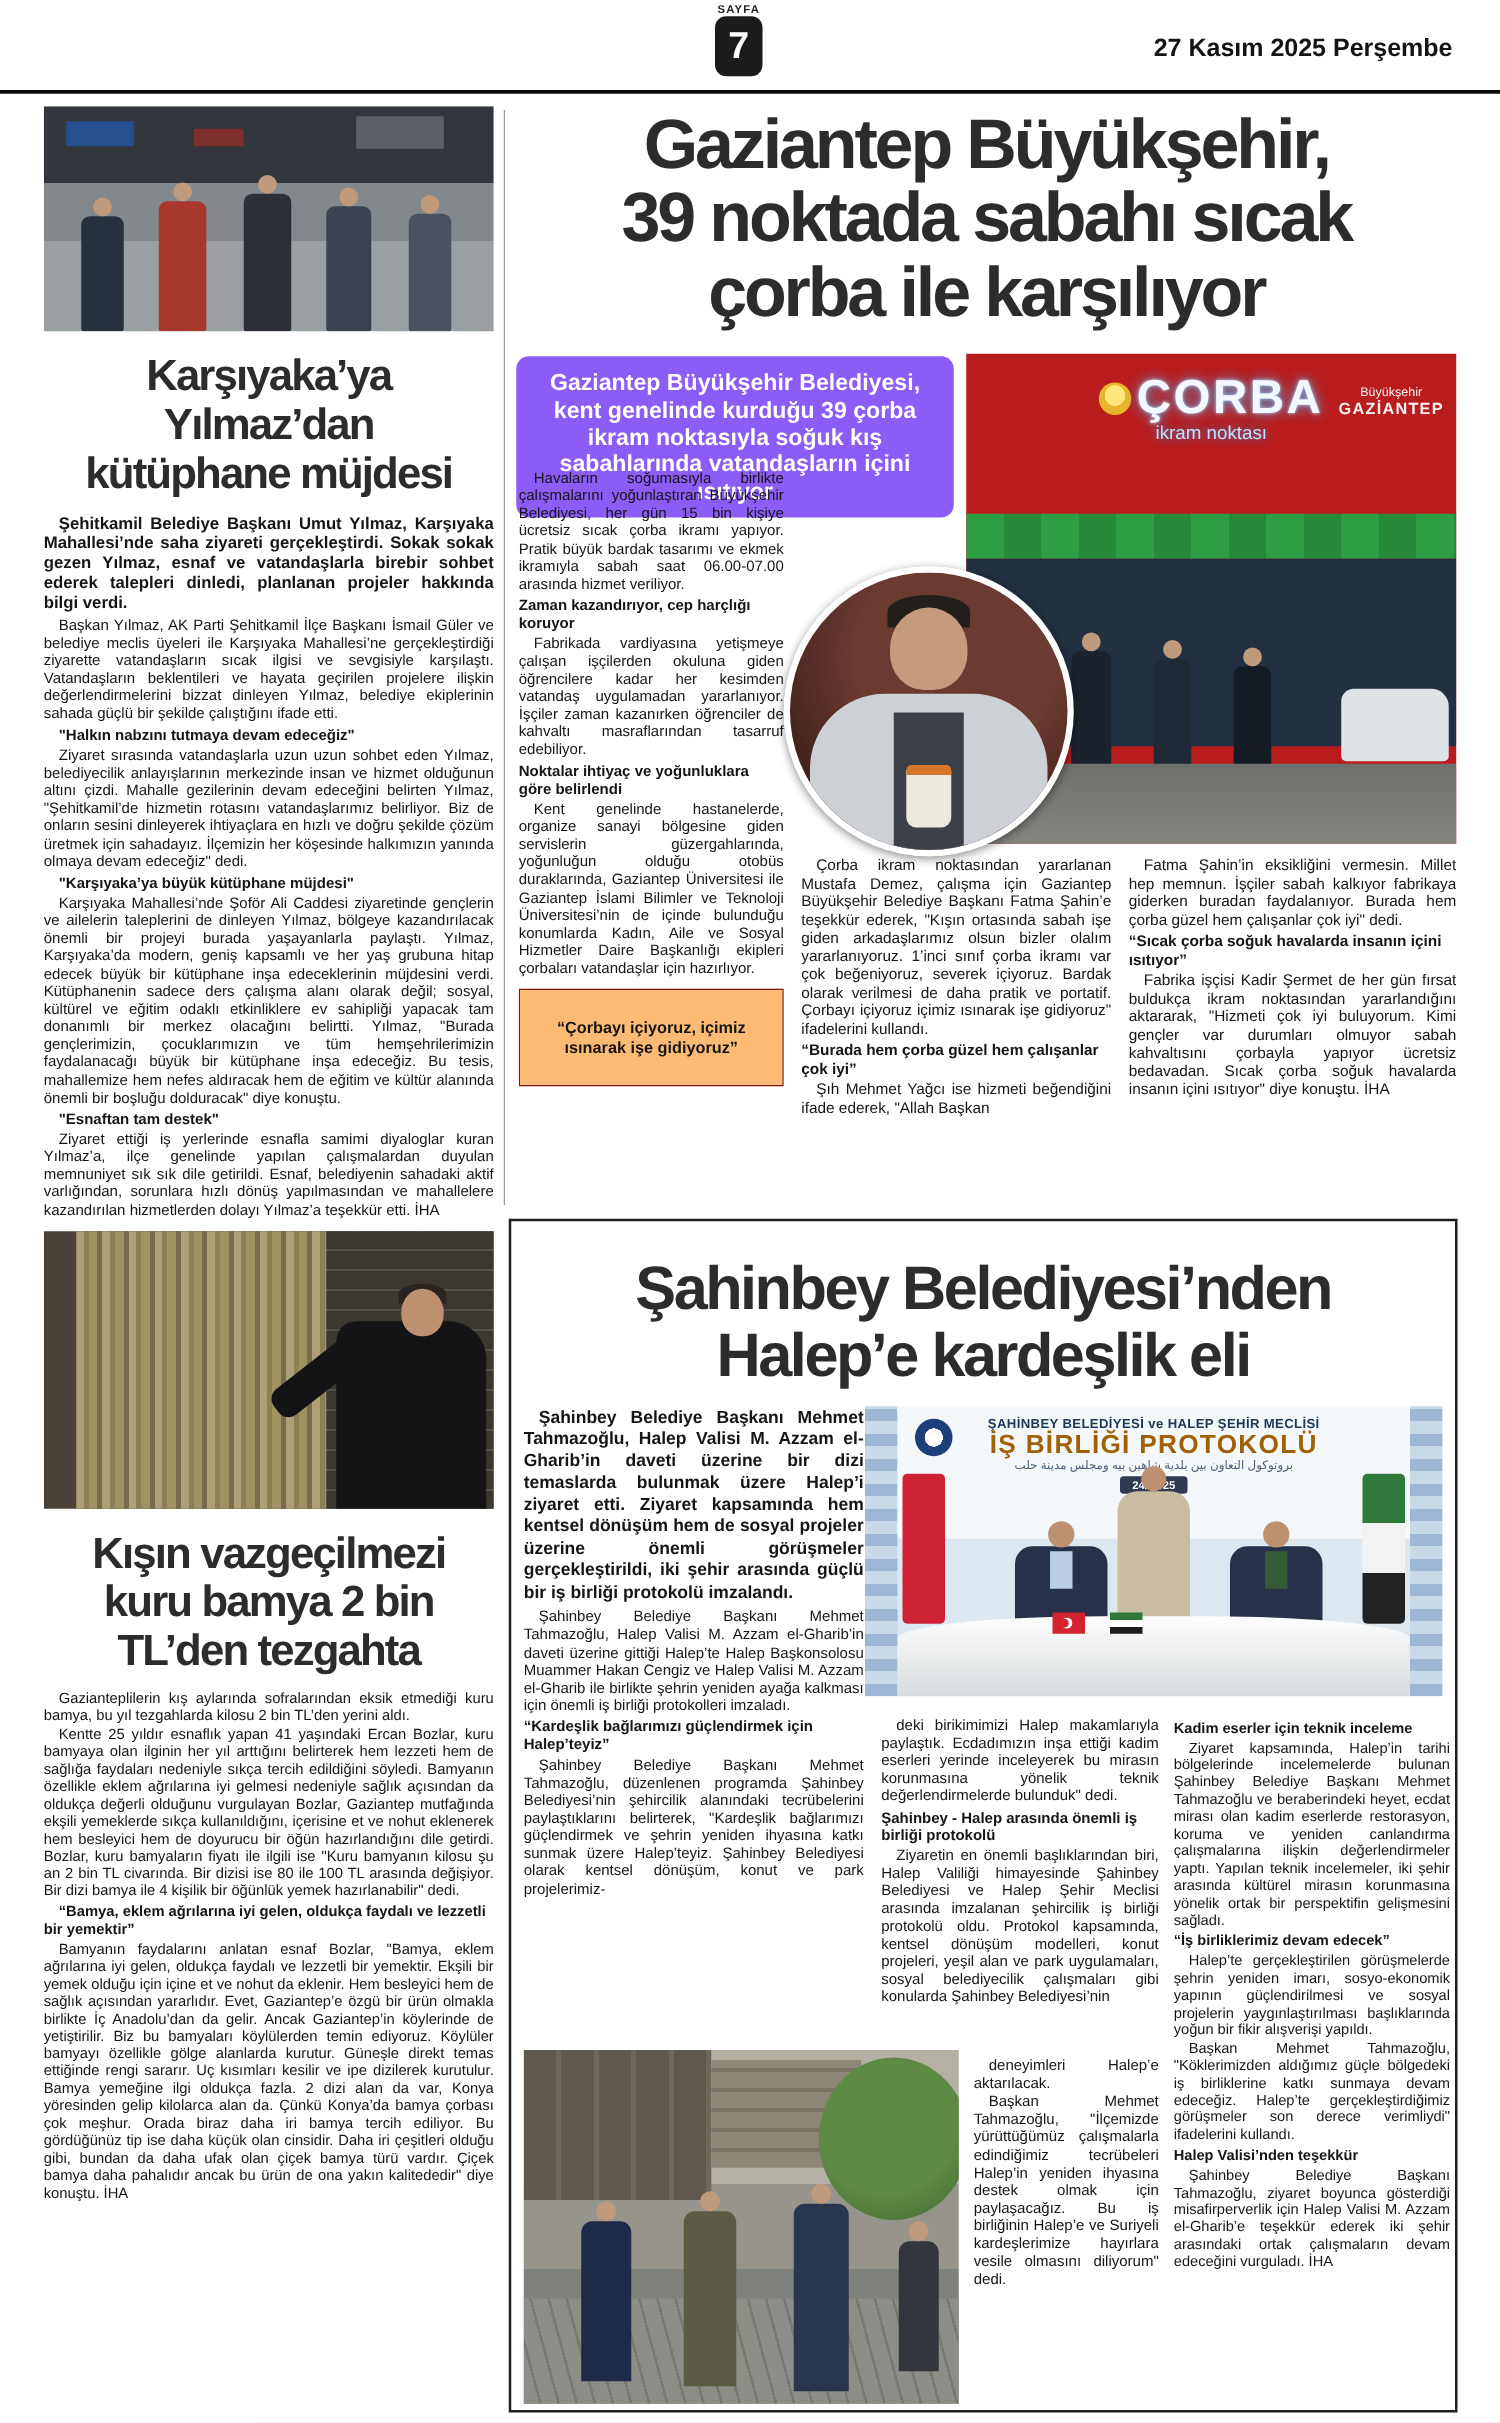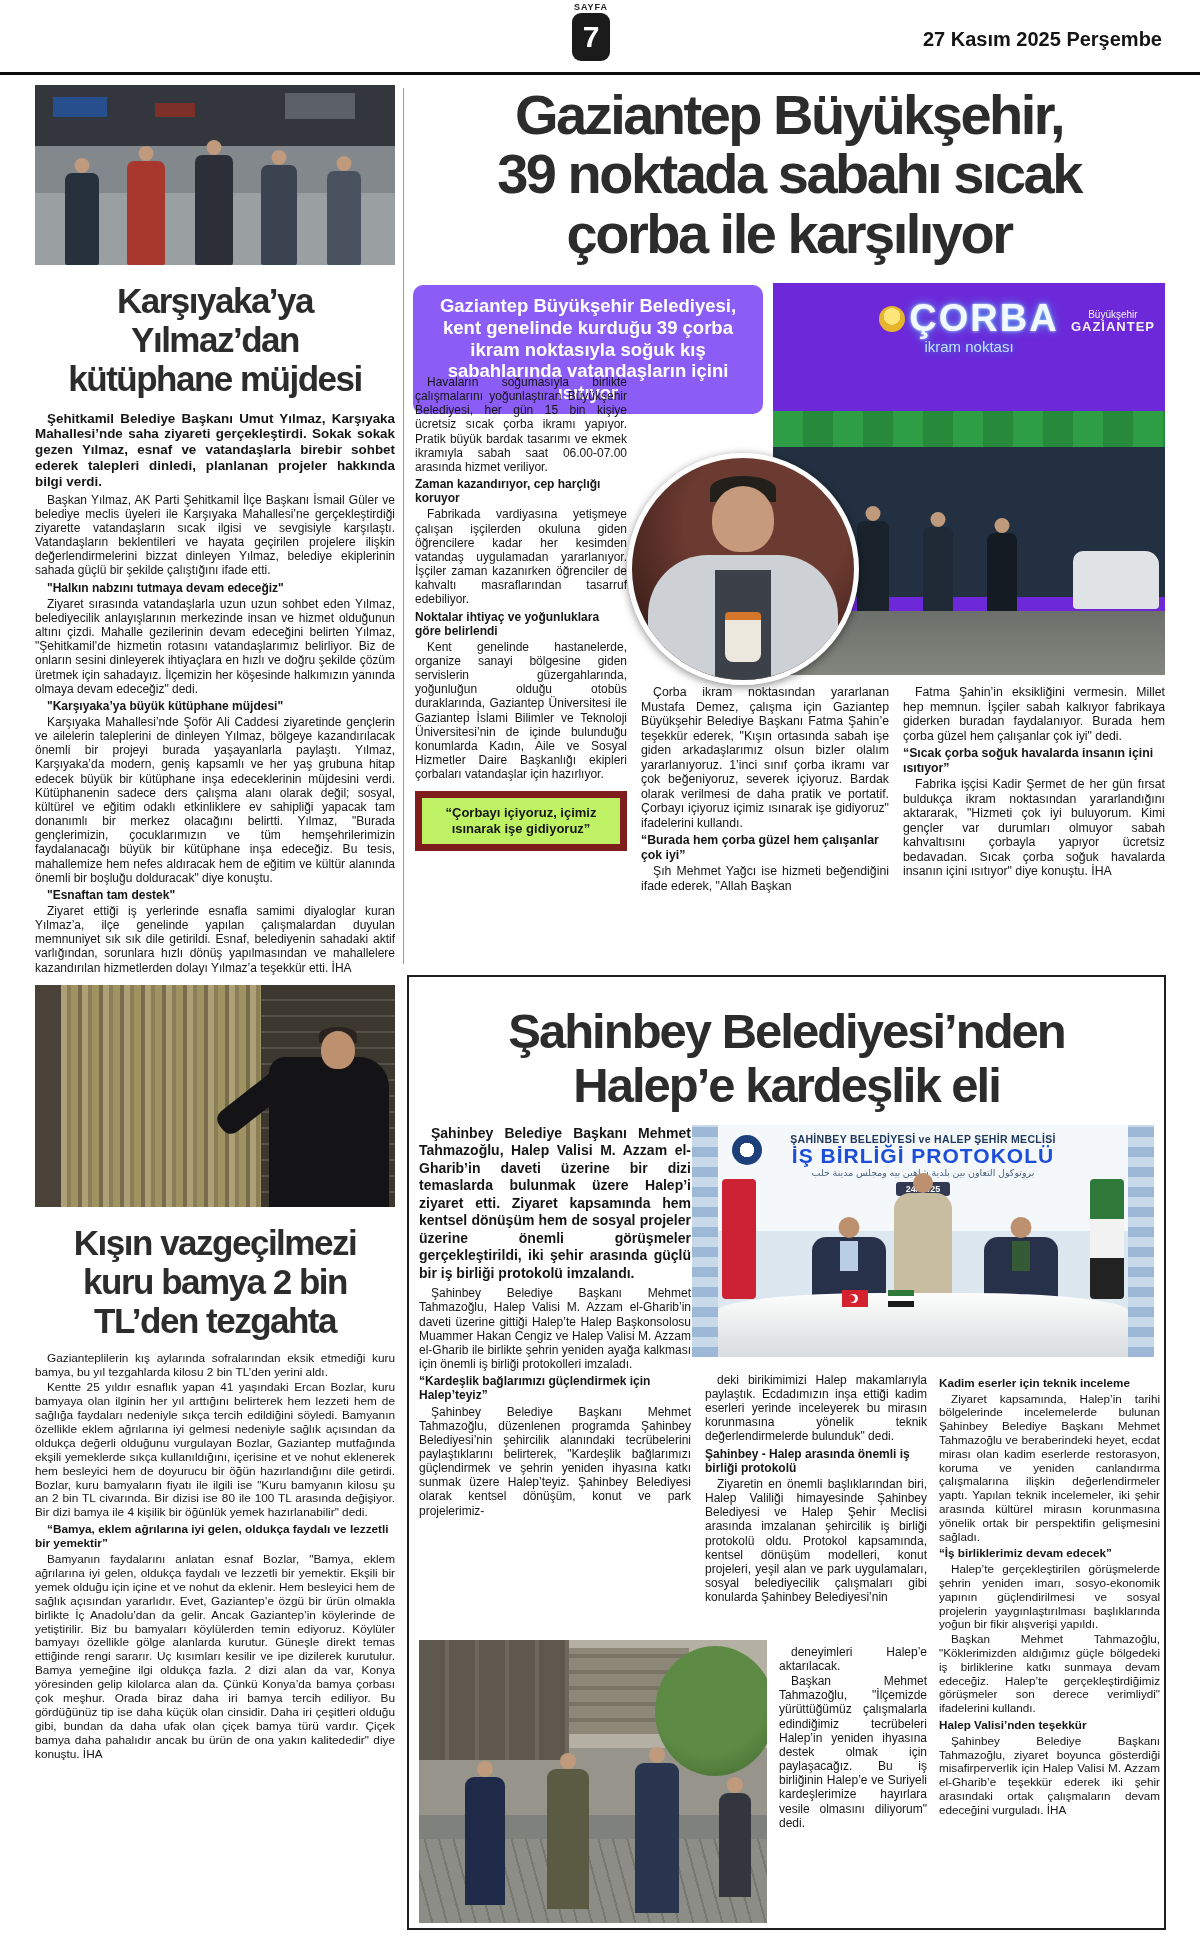--- a/index.html
+++ b/index.html
@@ -15,22 +15,22 @@
   .pagebadge .lbl{font-size:9px;font-weight:700;letter-spacing:1px;color:#222;}
   .pagebadge .num{width:38px;height:48px;background:#1b1b1b;border-radius:9px;color:#fff;
                   font-size:30px;font-weight:700;line-height:48px;margin:1px auto 0;}
   .dateline{position:absolute;right:38px;top:28px;font-size:20px;font-weight:700;color:#141414;}
 
   
   .txt{font-size:12px;line-height:1.18;color:#151515;}
   .bp{text-align:justify;text-indent:12px;margin:0 0 1px 0;}
   .bh{font-weight:700;text-indent:12px;margin:3px 0 2px 0;}
   .ch .bh{text-align:left;text-indent:0;}
-  .bq{border:7px solid #7f1d1d;background:#bef264;font-weight:700;font-size:13px;
-      text-align:center;padding:7px 6px;margin-top:10px;line-height:1.2;}
+  .bq{border:1px solid #7f1d1d;background:#fdba74;font-weight:700;font-size:13px;
+      text-align:center;padding:22px 6px;margin-top:10px;line-height:1.2;}
   .tline{white-space:nowrap;}
   .lead{font-weight:700;text-align:justify;text-indent:12px;}
 
   
   #leftcol{position:absolute;left:35px;top:85px;width:360px;height:1847px;overflow:hidden;}
   .h1a{font-size:35px;font-weight:700;letter-spacing:-1.5px;line-height:1.12;color:#2c2c2c;
        text-align:center;margin:16px 0 12px;}
   #vdiv{position:absolute;left:403px;top:88px;width:1px;height:876px;background:#9a9a9a;}
 
   
@@ -53,21 +53,21 @@
   #ph-okra .man{position:absolute;right:6px;bottom:0;width:120px;height:150px;background:#141417;border-radius:16px 30px 0 0;}
   #ph-okra .arm{position:absolute;right:88px;bottom:96px;width:96px;height:26px;background:#141417;transform:rotate(-38deg);border-radius:10px;}
   #ph-okra .head{position:absolute;right:40px;bottom:138px;width:34px;height:38px;background:#bd9070;border-radius:50% 50% 46% 46%;}
   #ph-okra .hair{position:absolute;right:38px;bottom:164px;width:38px;height:16px;background:#2a2320;border-radius:50% 50% 0 0;}
 
   
   #corba{position:absolute;left:413px;top:85px;width:752px;height:878px;}
   .h1b{font-size:56px;font-weight:700;letter-spacing:-2.5px;line-height:1.06;color:#2c2c2c;text-align:center;}
   #kicker{position:absolute;left:0;top:200px;width:322px;padding:10px 14px;background:#8b5cf6;
           border-radius:10px;color:#fff;font-size:18.5px;font-weight:700;line-height:1.18;text-align:center;}
-  #ph-kiosk{position:absolute;right:0;top:198px;width:392px;height:392px;background:#6d28d9;}
+  #ph-kiosk{position:absolute;right:0;top:198px;width:392px;height:392px;background:#b91c1c;}
   #ph-kiosk .signrow{position:absolute;left:0;top:14px;width:100%;text-align:center;}
   #ph-kiosk .bowl{display:inline-block;width:26px;height:26px;border-radius:50%;
       background:radial-gradient(circle at 50% 40%,#ffe67a 0 40%,#e8b62c 41% 100%);vertical-align:middle;margin-right:4px;}
   #ph-kiosk .corba-sign{display:inline-block;vertical-align:middle;font-size:38px;font-weight:700;color:#f2f8ff;
       letter-spacing:2px;text-shadow:0 0 10px #4aa8f0,0 0 3px #fff;}
   #ph-kiosk .corba-sub{font-size:15px;color:#bfe3ff;text-shadow:0 0 8px #2f8fe0;margin-top:-2px;}
   #ph-kiosk .gzt{position:absolute;right:10px;top:26px;text-align:center;color:#f2f2f2;line-height:1.1;}
   #ph-kiosk .gzt .a{font-size:10px;}
   #ph-kiosk .gzt .b{font-size:13px;font-weight:700;letter-spacing:1px;}
   #ph-kiosk .awning{position:absolute;left:0;top:128px;width:100%;height:36px;
@@ -105,21 +105,21 @@
 
   
   #ph-sign{position:absolute;right:2px;top:0;width:462px;height:232px;background:#dde7f0;}
   #ph-sign .edge{position:absolute;top:0;width:26px;height:100%;
       background:repeating-linear-gradient(0deg,#9db7d6 0 10px,#c8d9ea 10px 20px);}
   #ph-sign .edge.l{left:0;} #ph-sign .edge.r{right:0;}
   #ph-sign .bdrop{position:absolute;left:26px;top:0;width:410px;height:106px;background:#f4f8fb;text-align:center;}
   #ph-sign .logo{position:absolute;left:14px;top:10px;width:30px;height:30px;border-radius:50%;
       background:radial-gradient(circle,#ffffff 0 34%,#1d3f7a 35% 100%);}
   #ph-sign .t1{font-size:10.5px;font-weight:700;color:#1d3558;padding-top:8px;letter-spacing:.3px;}
-  #ph-sign .t2{font-size:21px;font-weight:700;color:#1d4ed8;letter-spacing:1px;line-height:1.05;}
+  #ph-sign .t2{font-size:21px;font-weight:700;color:#a16207;letter-spacing:1px;line-height:1.05;}
   #ph-sign .t3{font-size:9.5px;color:#4c607a;}
   #ph-sign .chip{display:inline-block;margin-top:3px;background:#303a52;color:#fff;font-size:9px;
       font-weight:700;padding:2px 10px;border-radius:3px;}
   #ph-sign .table{position:absolute;left:26px;bottom:0;width:410px;height:64px;
       background:linear-gradient(#fdfdfd,#d8dcde);border-radius:40% 40% 0 0 / 18px 18px 0 0;}
   #ph-sign .man-c{position:absolute;left:50%;transform:translateX(-50%);bottom:60px;width:58px;height:104px;
       background:#c9bda1;border-radius:16px 16px 0 0;}
   #ph-sign .man-c::before{content:"";position:absolute;top:-20px;left:50%;transform:translateX(-50%);
       width:20px;height:20px;border-radius:50%;background:#bd9070;}
   .seatman{position:absolute;bottom:58px;width:74px;height:62px;background:#27324a;border-radius:14px 14px 0 0;}

